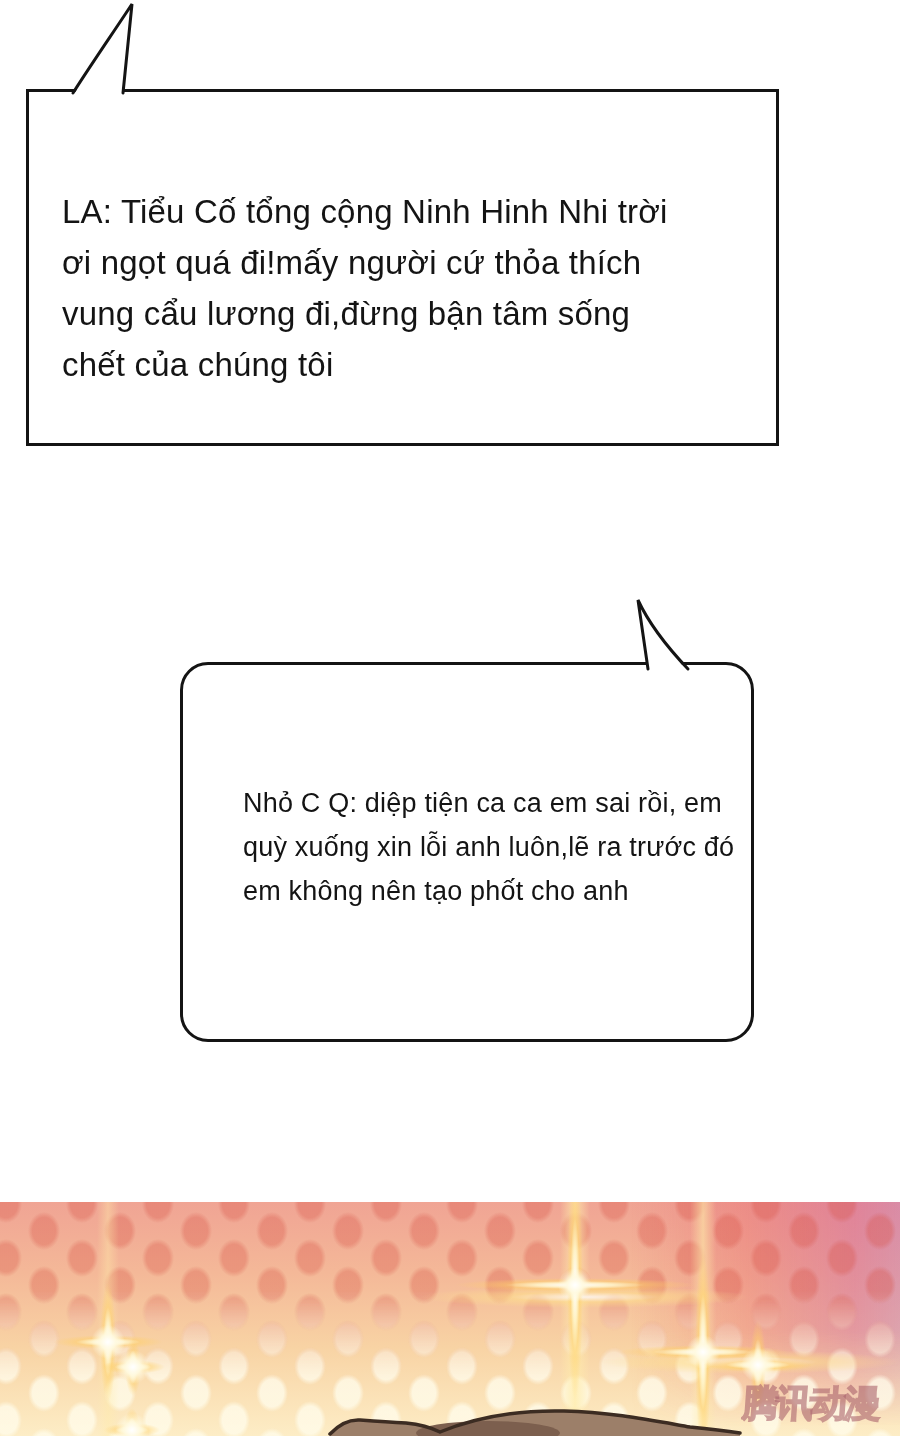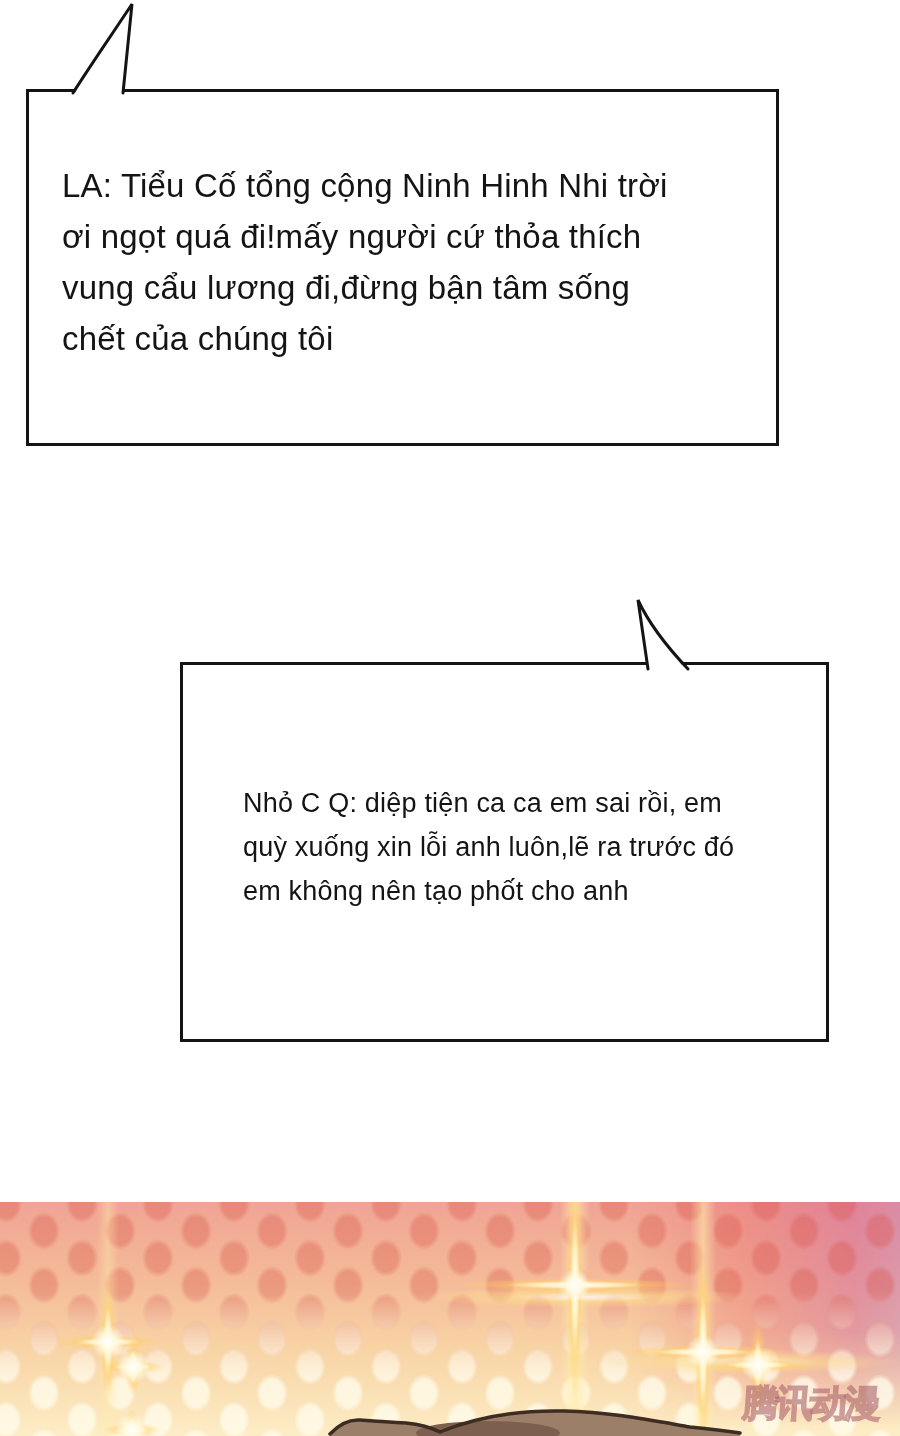--- a/index.html
+++ b/index.html
@@ -6,26 +6,26 @@
   .canvas{
     position:relative;width:900px;height:1436px;background:#ffffff;
     overflow:hidden;font-family:"Liberation Sans","DejaVu Sans",sans-serif;
   }
   
   .bubble{
     position:absolute;background:#ffffff;
     border:3px solid var(--ink,#141414);box-sizing:border-box;
   }
   .bubble-1{left:26px;top:89px;width:753px;height:357px;}
-  .bubble-2{left:180px;top:662px;width:649px;height:380px;}
+  .bubble-2{left:180px;top:662px;width:574px;height:380px;border-radius:28px;}
   .bubble-text{
     white-space:pre-line;color:var(--ink,#141414);
   }
   .bubble-1 .bubble-text{
-    padding:68px 10px 0 33px;font-size:33px;line-height:51px;letter-spacing:.2px;
+    padding:68px 10px 0 33px;font-size:33px;line-height:51px;letter-spacing:.2px;margin-top:26px;
   }
   .bubble-2 .bubble-text{
     padding:116px 8px 0 60px;font-size:27px;line-height:44px;letter-spacing:.2px;
   }
   .tail{position:absolute;}
   .tail-1{left:60px;top:0;}
   .tail-2{left:628px;top:594px;}
   
   .artwork{
     position:absolute;left:0;top:1202px;width:900px;height:234px;overflow:hidden;

